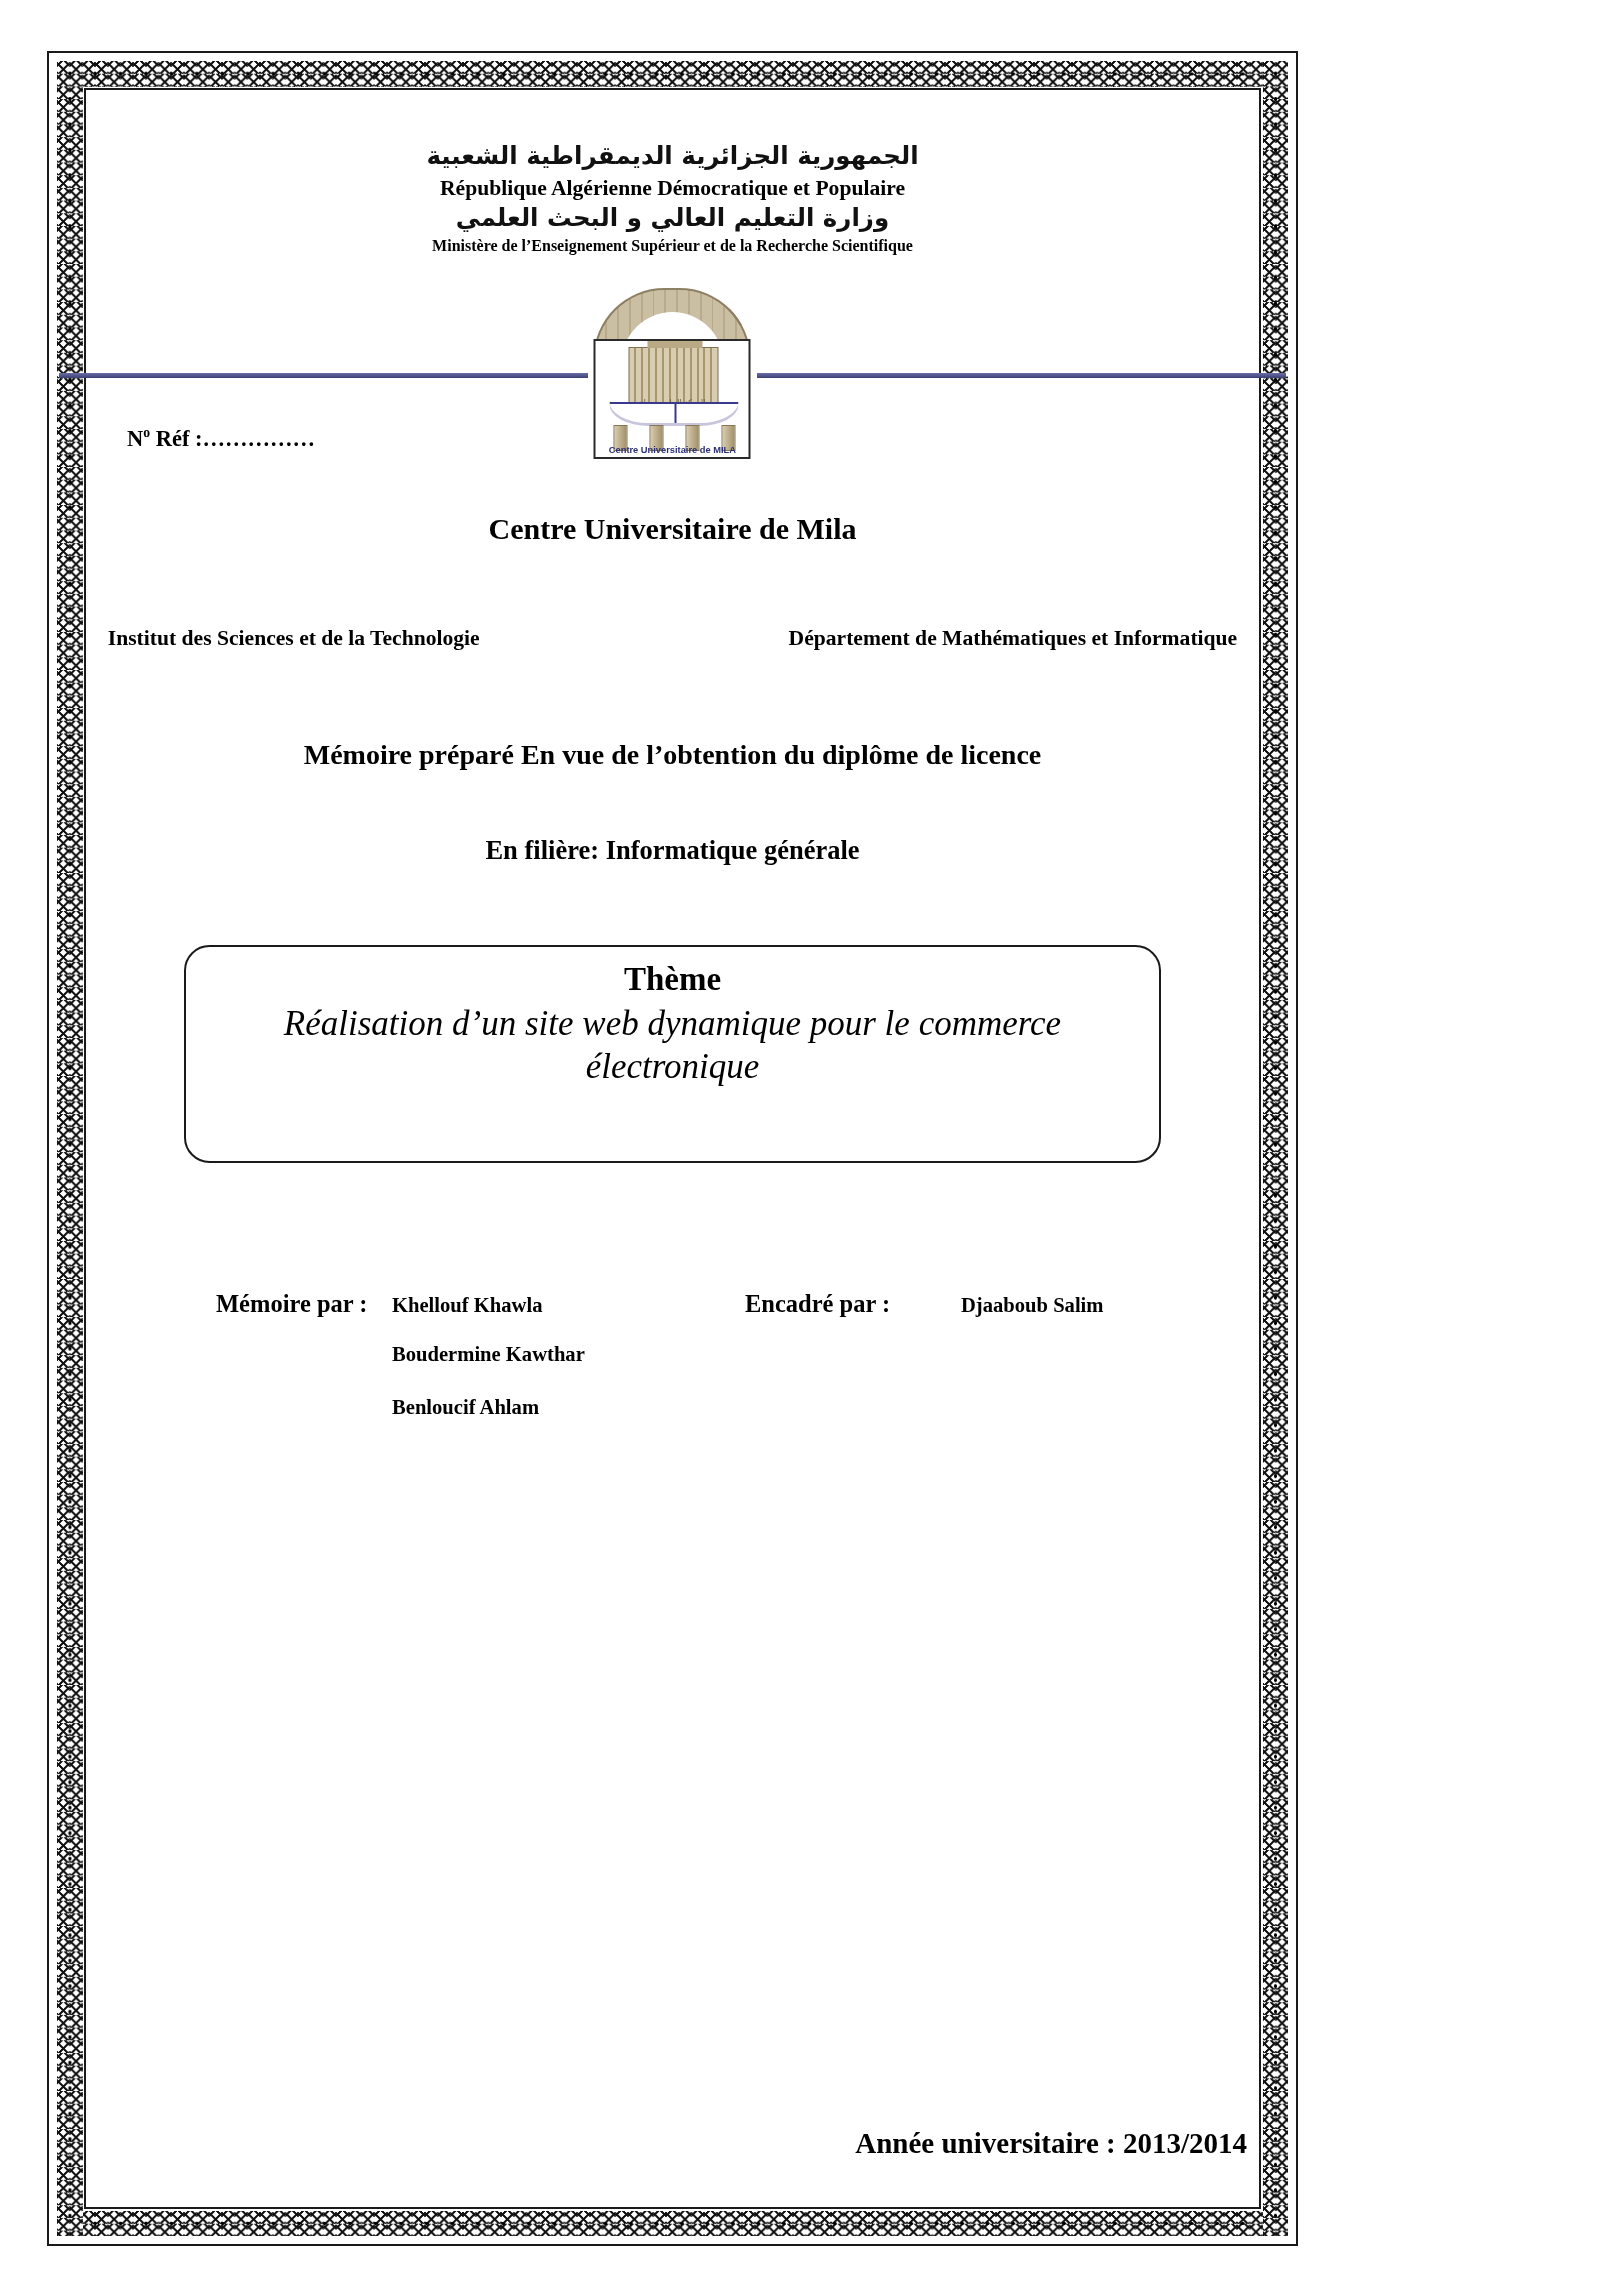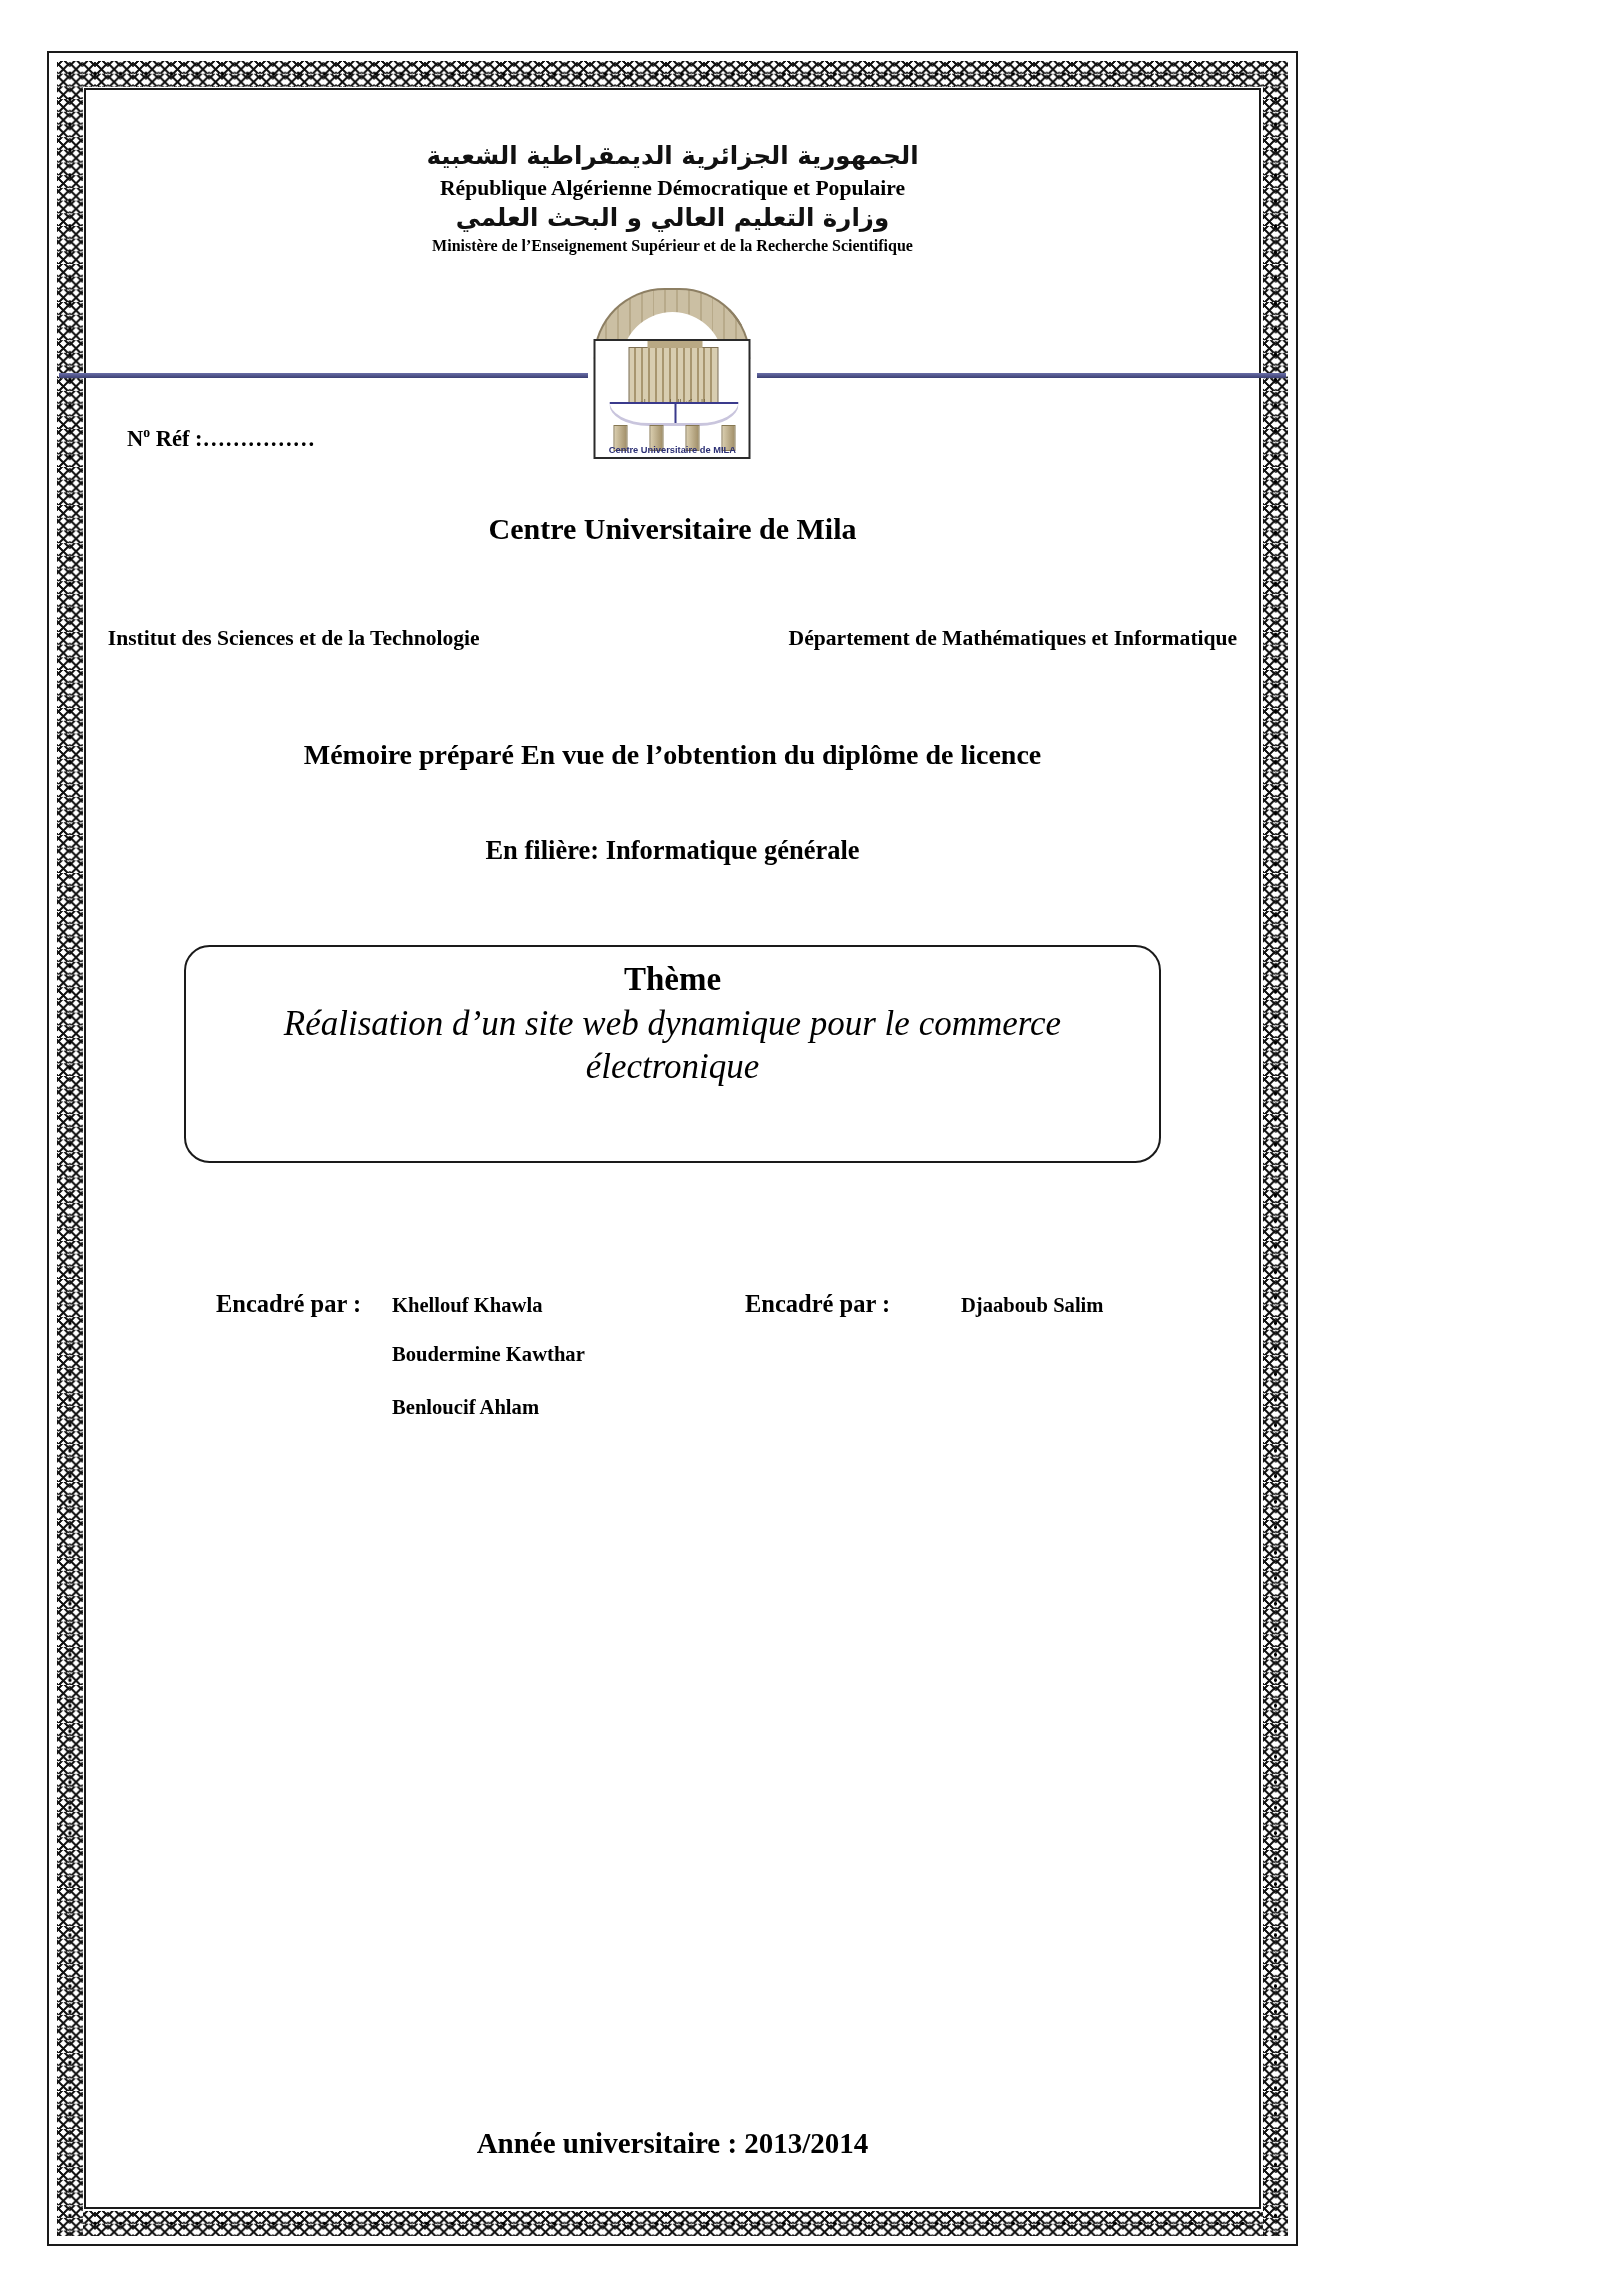--- a/index.html
+++ b/index.html
@@ -316,21 +316,21 @@
     left: 863px;
     font-weight: bold;
     font-size: 20.6px;
     top: 3.9px;
   }
 
   .year {
     position: absolute;
     left: 0; right: 0;
     bottom: 35px;
-    text-align: center;
+    text-align: right;
     font-weight: bold;
     font-size: 29px;
   }
 </style>
 </head>
 <body>
 
 <div class="page">
 
   <div class="border-outer"></div>
@@ -382,21 +382,21 @@
     <div class="memoire">Mémoire préparé  En vue de l’obtention du diplôme de licence</div>
     <div class="filiere">En filière: Informatique générale</div>
 
     <div class="theme-box">
       <div class="theme-label">Thème</div>
       <div class="theme-title">Réalisation d’un site web dynamique pour le commerce électronique</div>
     </div>
 
     <div class="people">
       <div class="people-row">
-        <span class="prepared-label"><span>Encadré par</span><span> : </span></span>
+        <span class="prepared-label"><span>Mémoire par</span><span> : </span></span>
         <span class="prepared-name">Khellouf Khawla</span>
         <span class="encadre-label">Encadré par :</span>
         <span class="encadre-name">Djaaboub Salim</span>
       </div>
       <div class="people-row">
         <span class="prepared-name2">Boudermine Kawthar</span>
       </div>
       <div class="people-row">
         <span class="prepared-name2">Benloucif Ahlam</span>
       </div>

